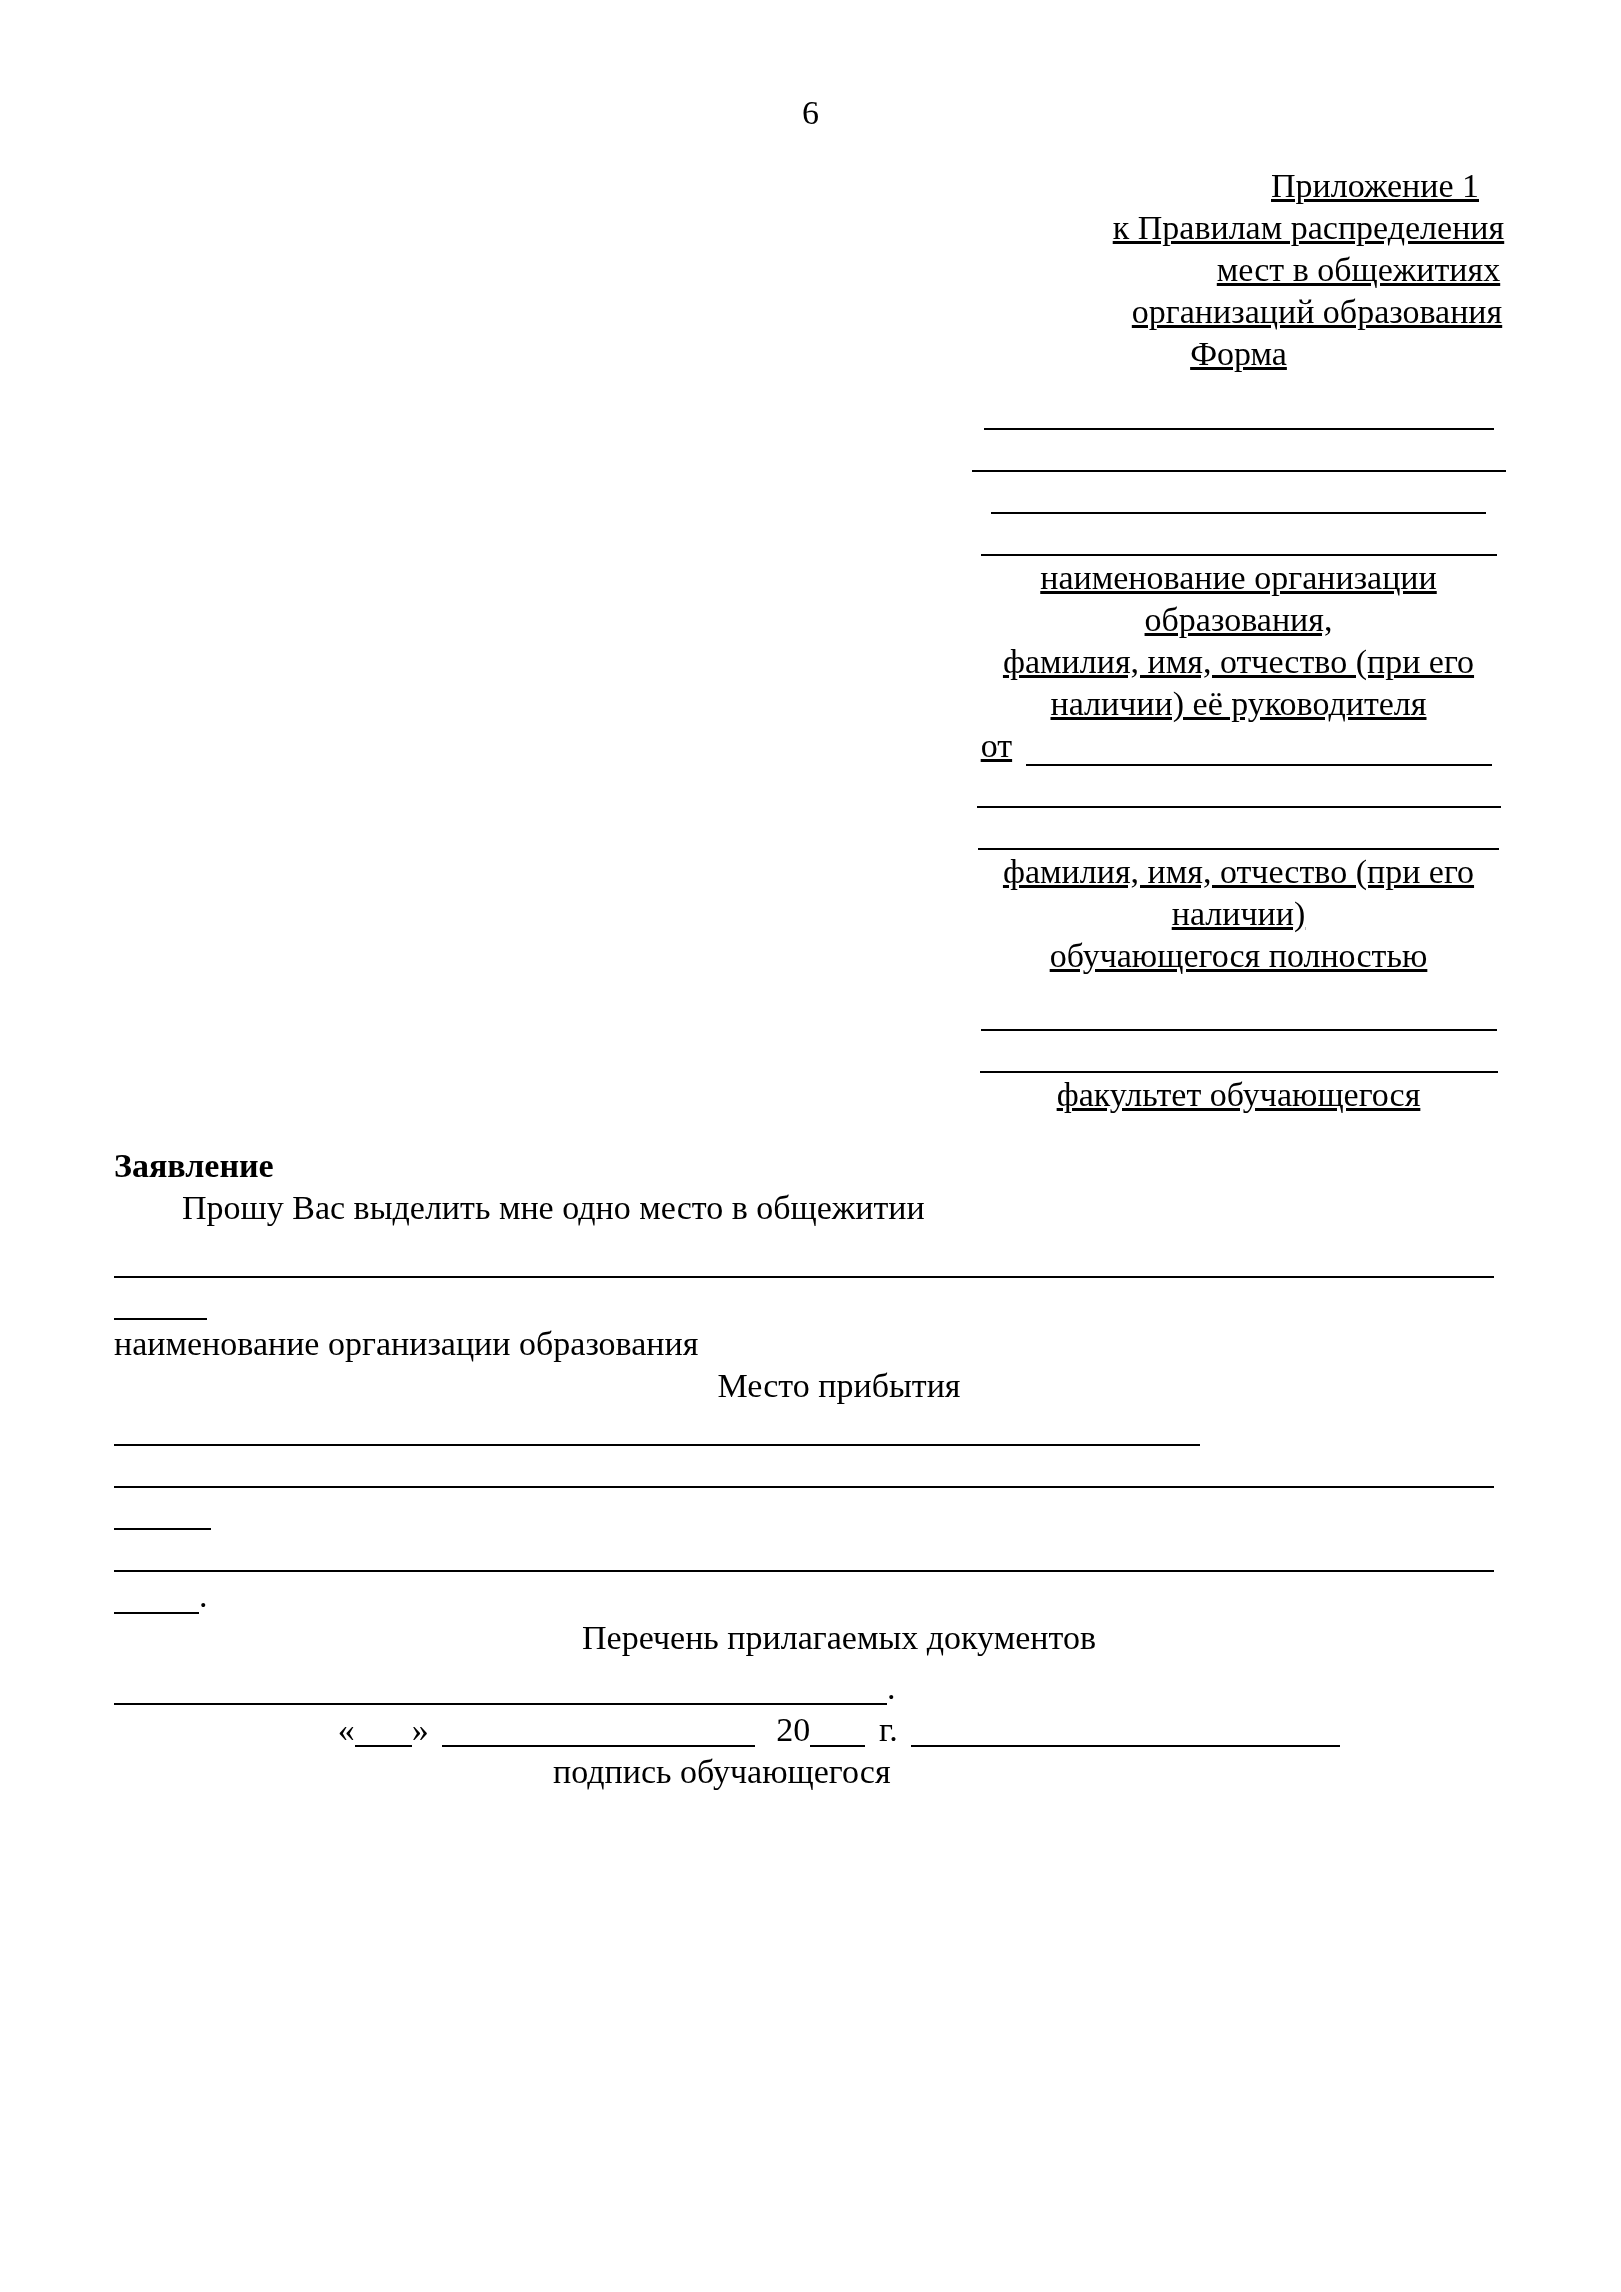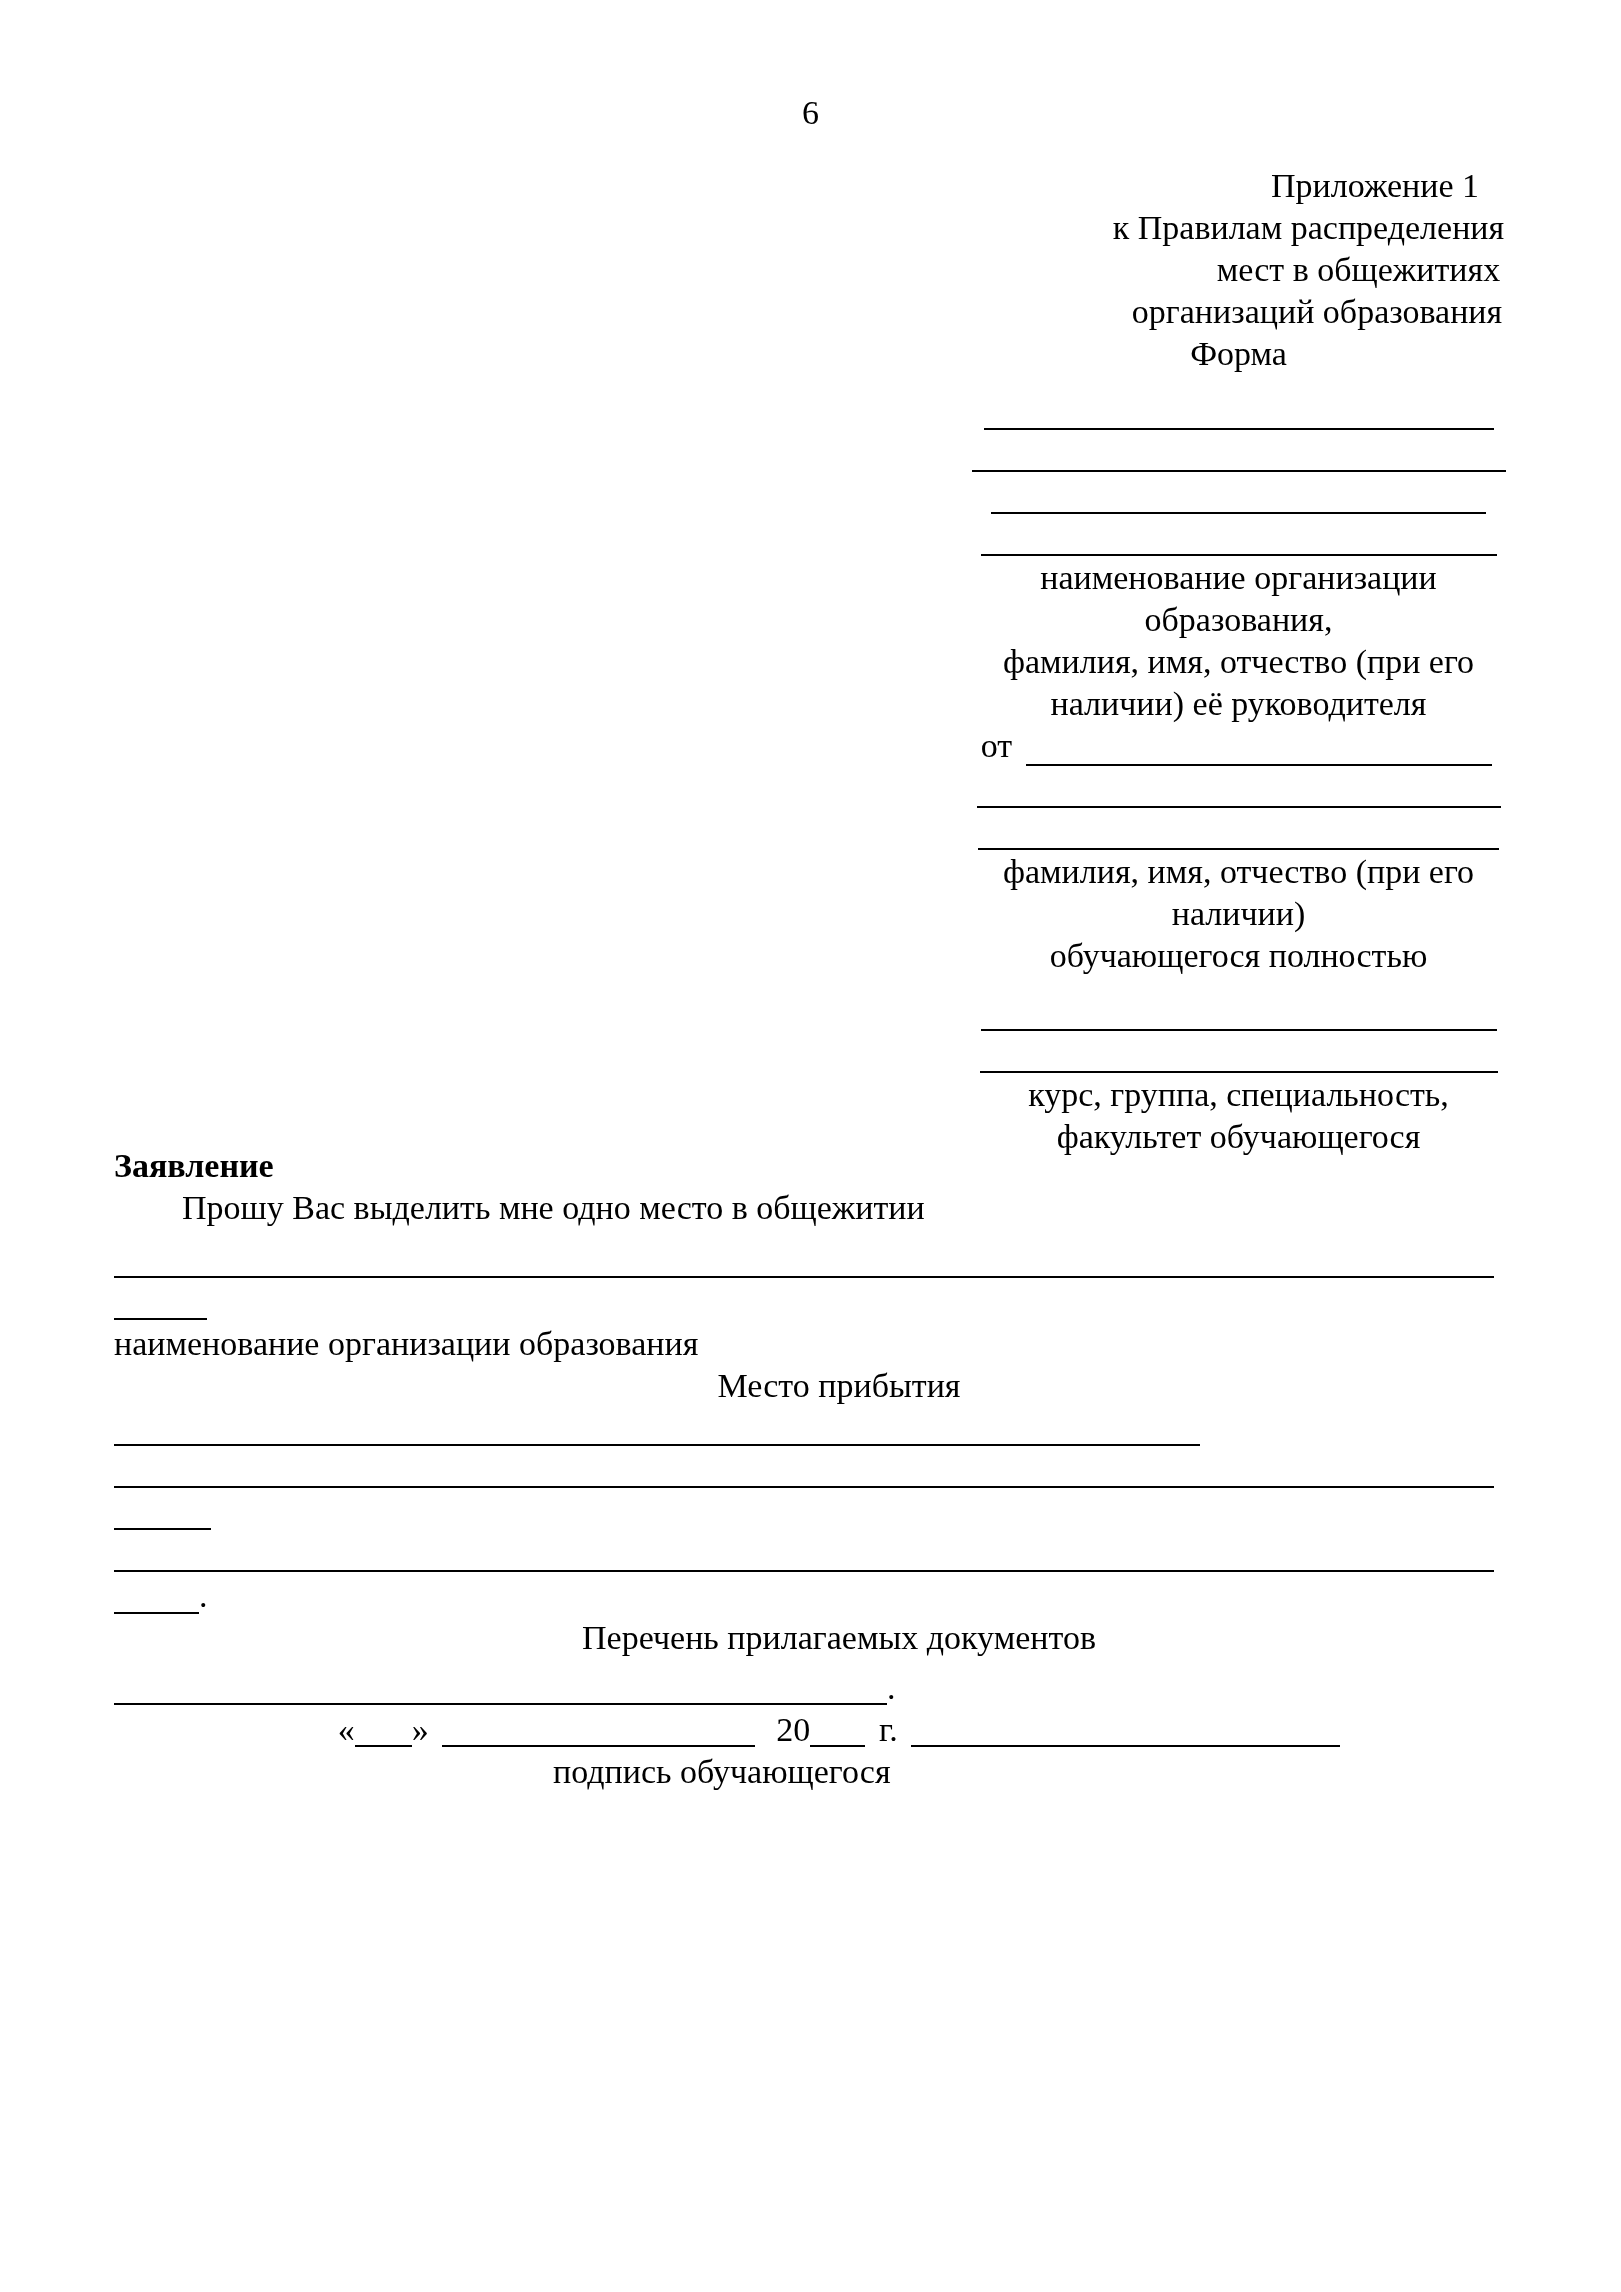--- a/index.html
+++ b/index.html
@@ -8,21 +8,21 @@
     width:1621px;height:2293px;
     background:#ffffff;
     color:#000;
     font-family:"Liberation Serif","DejaVu Serif",serif;
     font-size:34px;
     overflow:hidden;
   }
   .pageno{position:absolute;top:94px;left:0;width:100%;text-align:center;}
 
   
-  .appendix{position:absolute;left:965px;top:165px;width:547px;}
+  .appendix{position:absolute;left:965px;top:165px;width:547px;text-decoration:underline;}
   .appendix .row{height:42px;line-height:42px;white-space:nowrap;}
   .t-r{text-align:right;}
   .t-c{text-align:center;}
   .gap-top{margin-top:13.7px;}
 
   
   .ul{border-bottom:2.9px solid #000;height:39px;margin:0 auto;}
 
   
   .from-row{display:flex;padding-left:15.7px;padding-right:19.6px;}
@@ -90,21 +90,20 @@
     <div class="row t-c">наличии)</div>
     <div class="row t-c">обучающегося полностью</div>
 
     <div class="row gap-top">
         <div class="ul" style="width:516px"></div>
       </div>
     <div class="row">
         <div class="ul" style="width:518px"></div>
       </div>
 
-    <div class="row t-c">курс, группа, специальность,</div>
     <div class="row t-c">факультет обучающегося</div>
   </div>
 
   <div class="bodyblk">
     <div class="row title-row">Заявление</div>
     <div class="row req-row">Прошу Вас выделить мне одно место в общежитии</div>
 
     <div class="row mt10"><span class="iul" style="width:1380px"></span></div>
     <div class="row"><span class="iul" style="width:93px"></span></div>
 

